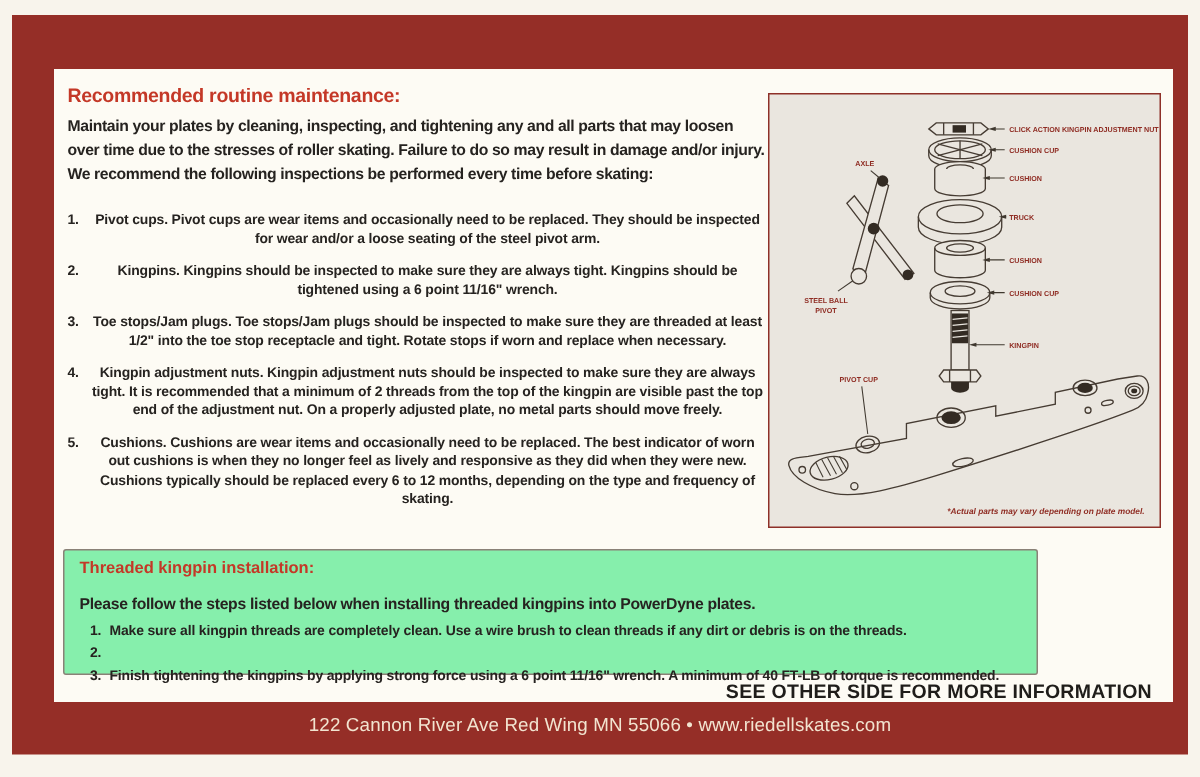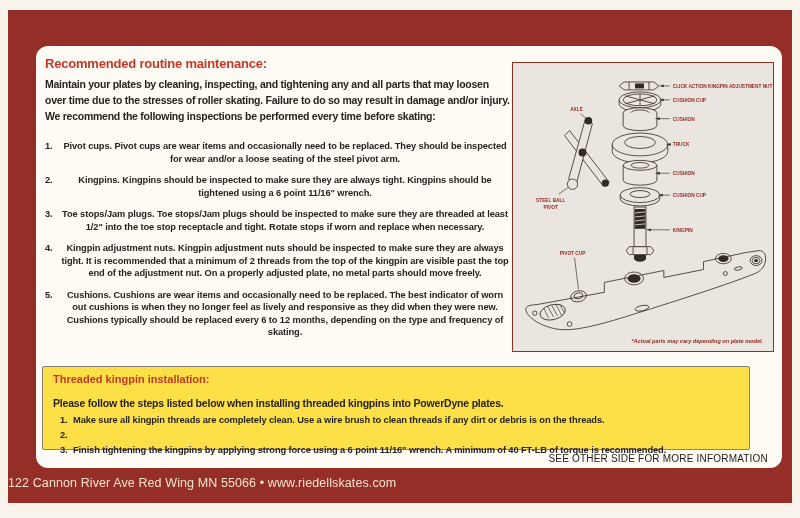--- a/index.html
+++ b/index.html
@@ -9,21 +9,21 @@
     background:#f8f4ec;
     font-family:"Liberation Sans", sans-serif;
     color:#262320;
   }
   .frame {
     position:absolute; left:8px; top:10px; width:784px; height:493px;
     background:#952e27;
   }
   .card {
     position:absolute; left:28px; top:36px; width:746px; height:422px;
-    background:#fdfbf4; border-radius:12px;
+    background:#fdfbf4; border-radius:0;
   }
   .content { position:absolute; left:9px; top:10px; width:466px; }
   .main-heading {
     font-size:13px; font-weight:bold; color:#c43827;
     margin:0 0 5px 0; letter-spacing:-0.2px;
   }
   .intro {
     font-size:10.5px; line-height:16px; font-weight:bold;
     letter-spacing:-0.25px; margin:0 0 16px 0;
   }
@@ -36,43 +36,43 @@
   .item .num { flex:none; width:14px; }
   .item .txt { flex:1;text-align:center; }
 
   .diagram-box {
     position:absolute; left:476px; top:16px; width:262px; height:290px;
     background:#eae6df; border:1px solid #8e3028;
   }
   .diagram-box svg { display:block; width:100%; height:100%; }
 
   .install-box {
-    position:absolute; left:6px; top:320px; width:708px; height:84px;
-    background:#fde047; border:1px solid #8a8177; border-radius:2px;
+    position:absolute; left:6px; top:320px; width:650px; height:84px;
+    background:#86efac; border:1px solid #8a8177; border-radius:2px;
     padding:6px 10px;
   }
   .install-heading {
     font-size:11px; font-weight:bold; color:#c43827; margin:0 0 2px 0;
   }
   .install-intro {
     font-size:10.5px; font-weight:bold; margin:12px 0 6px 0; letter-spacing:-0.2px;
   }
   .step {
     display:flex; font-size:9.3px; line-height:11px; font-weight:bold;
     margin:0 0 4px 7px; letter-spacing:-0.1px;
   }
   .step .num { flex:none; width:13px; }
 
   .see-other {
     position:absolute; right:14px; top:407px;
-    font-size:10px; font-weight:normal; color:#1f1d1a; letter-spacing:0.2px;
+    font-size:13px; font-weight:bold; color:#1f1d1a; letter-spacing:0.2px;
   }
   .footer {
     position:absolute; top:466px; left:0; width:100%;
-    font-size:12.5px; color:#f2e4d0; letter-spacing:0.1px;
+    text-align:center; font-size:12.5px; color:#f2e4d0; letter-spacing:0.1px;
   }
   .dline { stroke:#463c33; stroke-width:0.9; fill:none; }
   .dfill { fill:#eae6df; stroke:#463c33; stroke-width:0.9; }
   .dark  { fill:#332b23; stroke:none; }
   .lead  { stroke:#3f382f; stroke-width:0.7; fill:none; }
   .dlabel {
     font-family:"Liberation Sans", sans-serif; font-weight:bold;
     font-size:4.8px; fill:#8f2c23;
   }
   .dnote {

